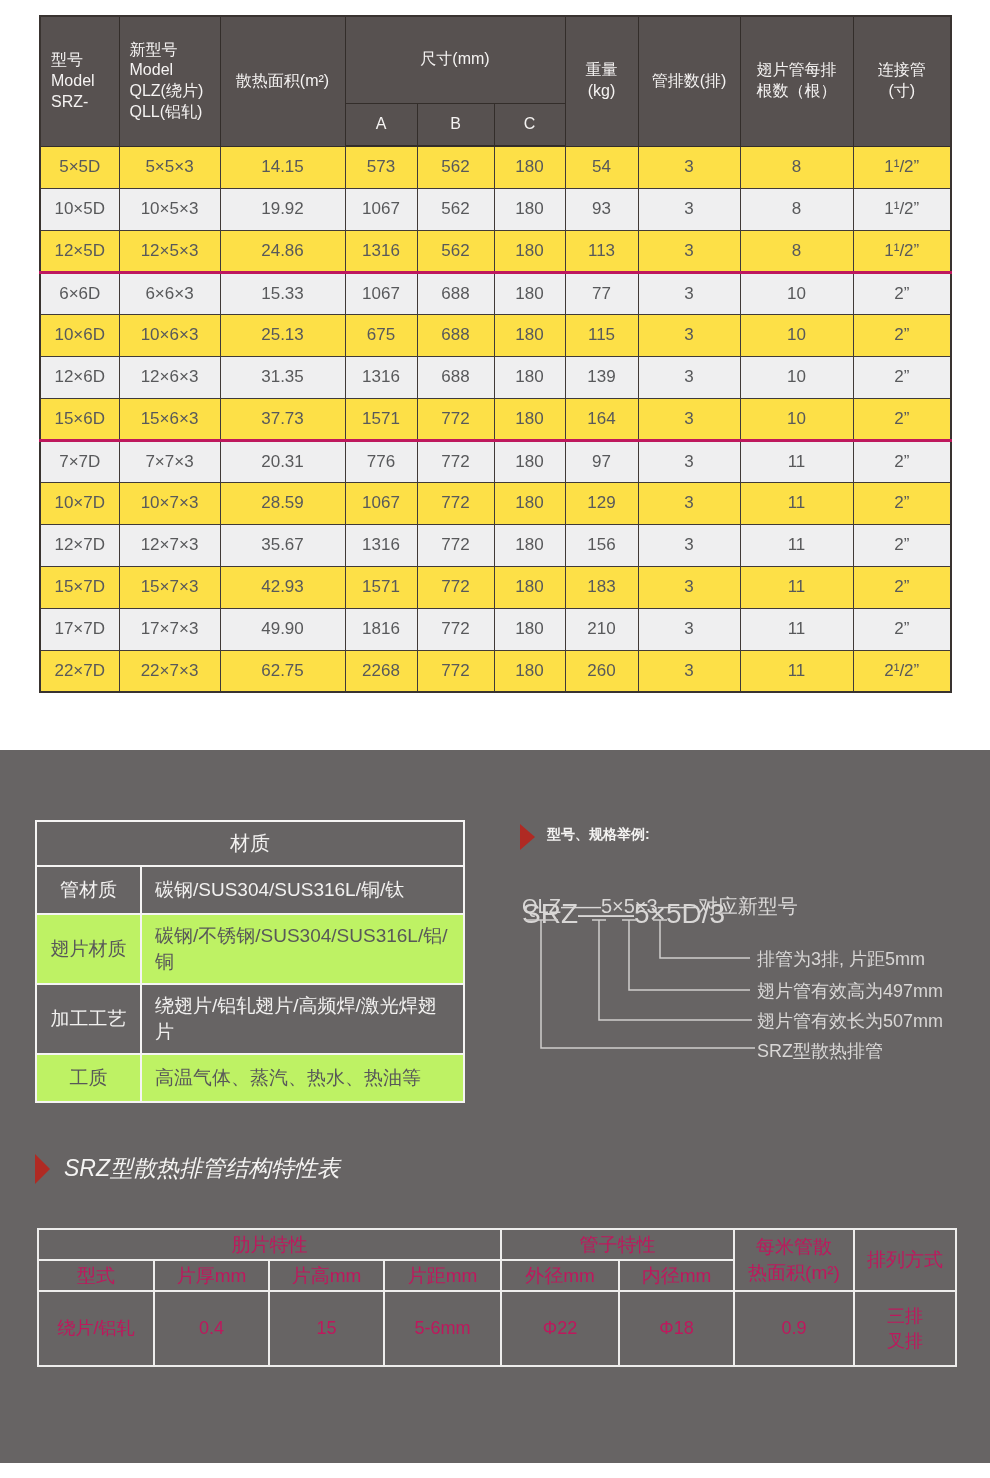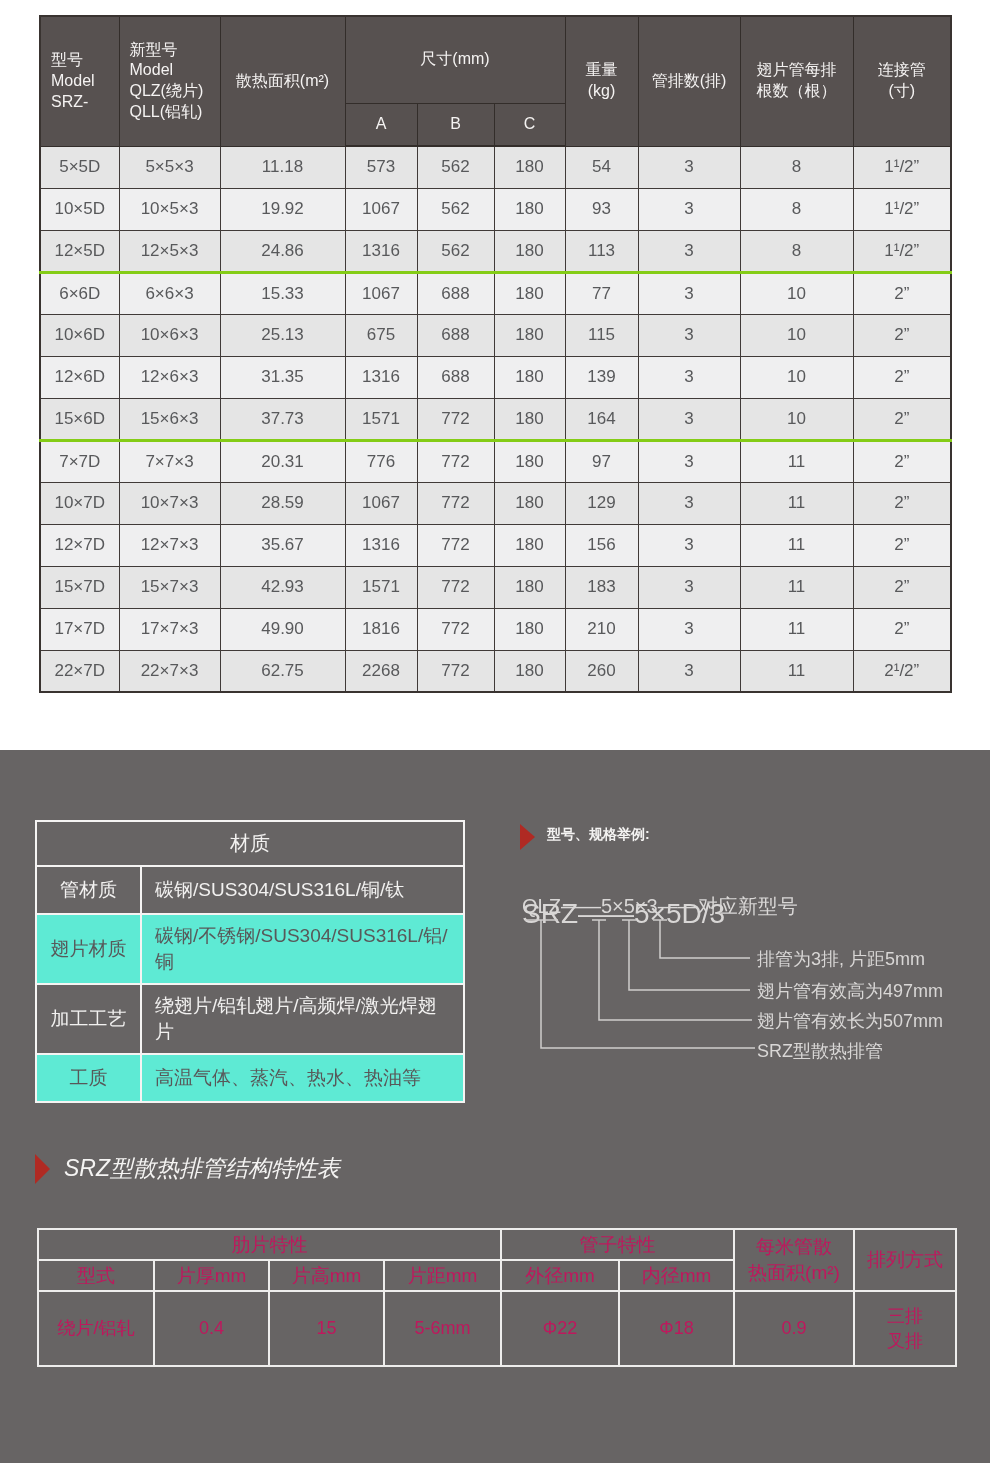--- a/index.html
+++ b/index.html
@@ -24,35 +24,35 @@
   .spec-table th, .spec-table td { border: 1px solid #403a38; text-align: center; padding: 0; }
   .spec-table { border: 2px solid #393330; }
   .spec-table thead th {
     background: #575150; color: #f5f3f2; font-weight: 400; font-size: 16px;
     border: 1px solid #332d2a; line-height: 1.3;
   }
   .spec-table thead tr:first-child { height: 87px; }
   .spec-table thead tr:last-child  { height: 43px; }
   .spec-table thead tr:last-child th { border-bottom: 2px solid #332d2a; }
   .spec-table thead th.left { text-align: left; padding-left: 10px; }
-  .spec-table tbody tr { height: 42px; background: #e5e5e5; }
+  .spec-table tbody tr { height: 42px; background: #fde047; }
   .spec-table tbody tr:nth-child(even) { background: #efeff0; }
-  .spec-table tbody tr.group-end td { border-bottom: 3px solid #84cc16; }
+  .spec-table tbody tr.group-end td { border-bottom: 3px solid #be185d; }
 
   
   .material-table {
     position: absolute; left: 35px; top: 820px; width: 430px;
     border-collapse: collapse; color: #f2f1f0; font-size: 19px; font-weight: 400;
   }
   .material-table th, .material-table td { border: 2px solid #f5f4f3; padding: 8px; }
   .material-table .mat-head { height: 44px; text-align: center; font-size: 20px; font-weight: 500; }
   .material-table tr.mat-row { height: 48px; }
   .material-table td.mat-label { width: 105px; text-align: center; }
   .material-table td.mat-value { text-align: left; padding-left: 13px; }
-  .material-table tr.light { background: #5eead4; color: #585859; }
+  .material-table tr.light { background: #bef264; color: #585859; }
 
   
   .example { position: absolute; left: 515px; top: 815px; width: 470px; height: 260px; color: #d9d7d6; }
   .tri {
     width: 0; height: 0;
     border-left: 15px solid #b02a23;
     border-top: 13px solid transparent; border-bottom: 13px solid transparent;
   }
   .example .tri { position: absolute; left: 5px; top: 9px; }
   .example-title { position: absolute; left: 32px; top: 11px; font-size: 14px; font-weight: 700; color: #f4f3f2; }
@@ -133,21 +133,21 @@
     <tr>
       <th>A</th>
       <th>B</th>
       <th>C</th>
     </tr>
   </thead>
   <tbody>
       <tr>
         <td>5×5D</td>
         <td>5×5×3</td>
-        <td>11.18</td>
+        <td>14.15</td>
         <td>573</td>
         <td>562</td>
         <td>180</td>
         <td>54</td>
         <td>3</td>
         <td>8</td>
         <td>1¹/2”</td>
       </tr>
       <tr>
         <td>10×5D</td>

